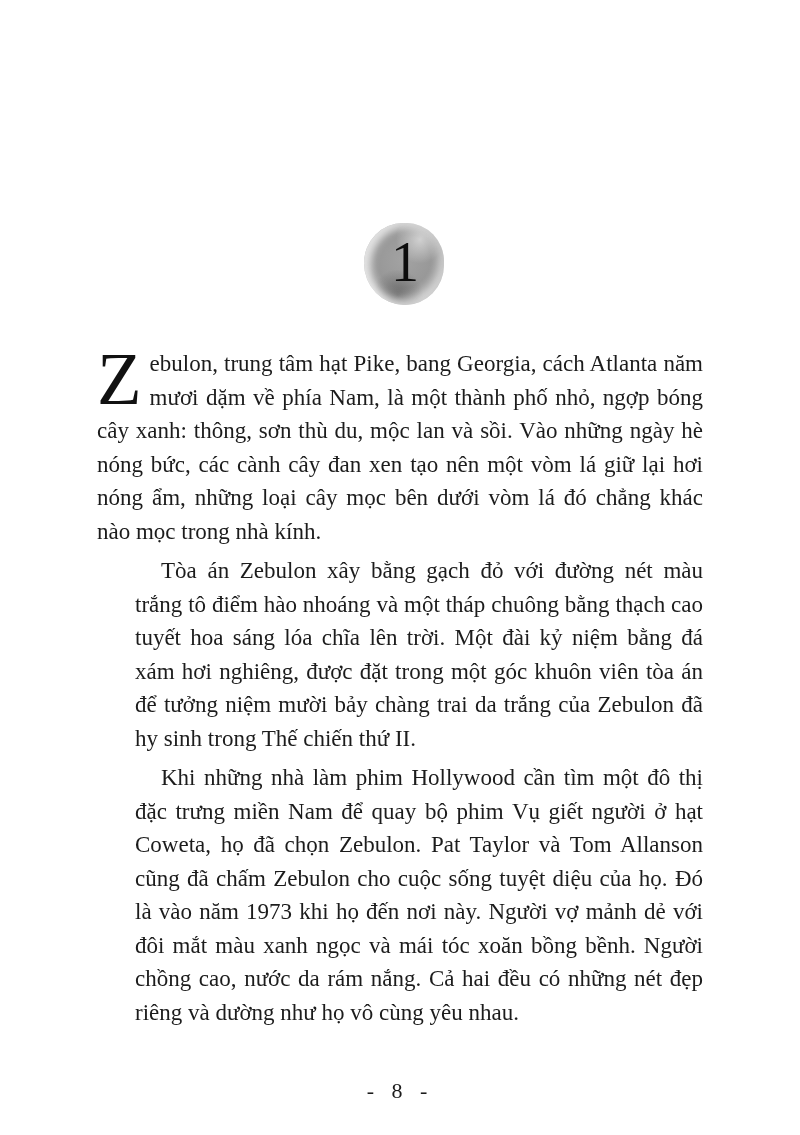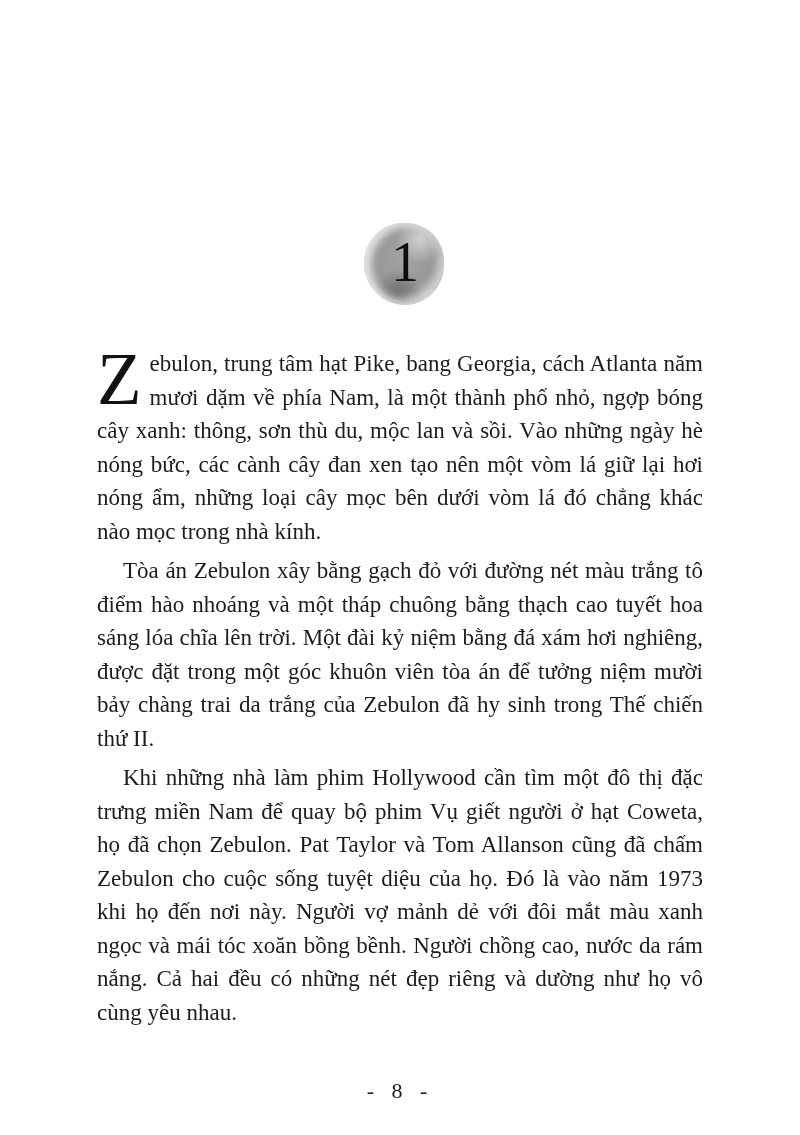--- a/index.html
+++ b/index.html
@@ -49,21 +49,21 @@
   .body-text {
     position: absolute;
     top: 347px;
     left: 97px;
     width: 606px;
     font-size: 23px;
     line-height: 33.5px;
     text-align: justify;
   }
   .para { margin: 0; }
-  .para.indent { text-indent: 26px; margin-top: 6px; }
+  .para.indent { text-indent: 26px; margin-top: 6px; margin-left: 38px; }
 
   .dropcap {
     float: left;
     font-size: 73px;
     line-height: 56px;
     padding: 5px 8px 0 0;
     color: #111;
   }
 
   .italic-run { }

